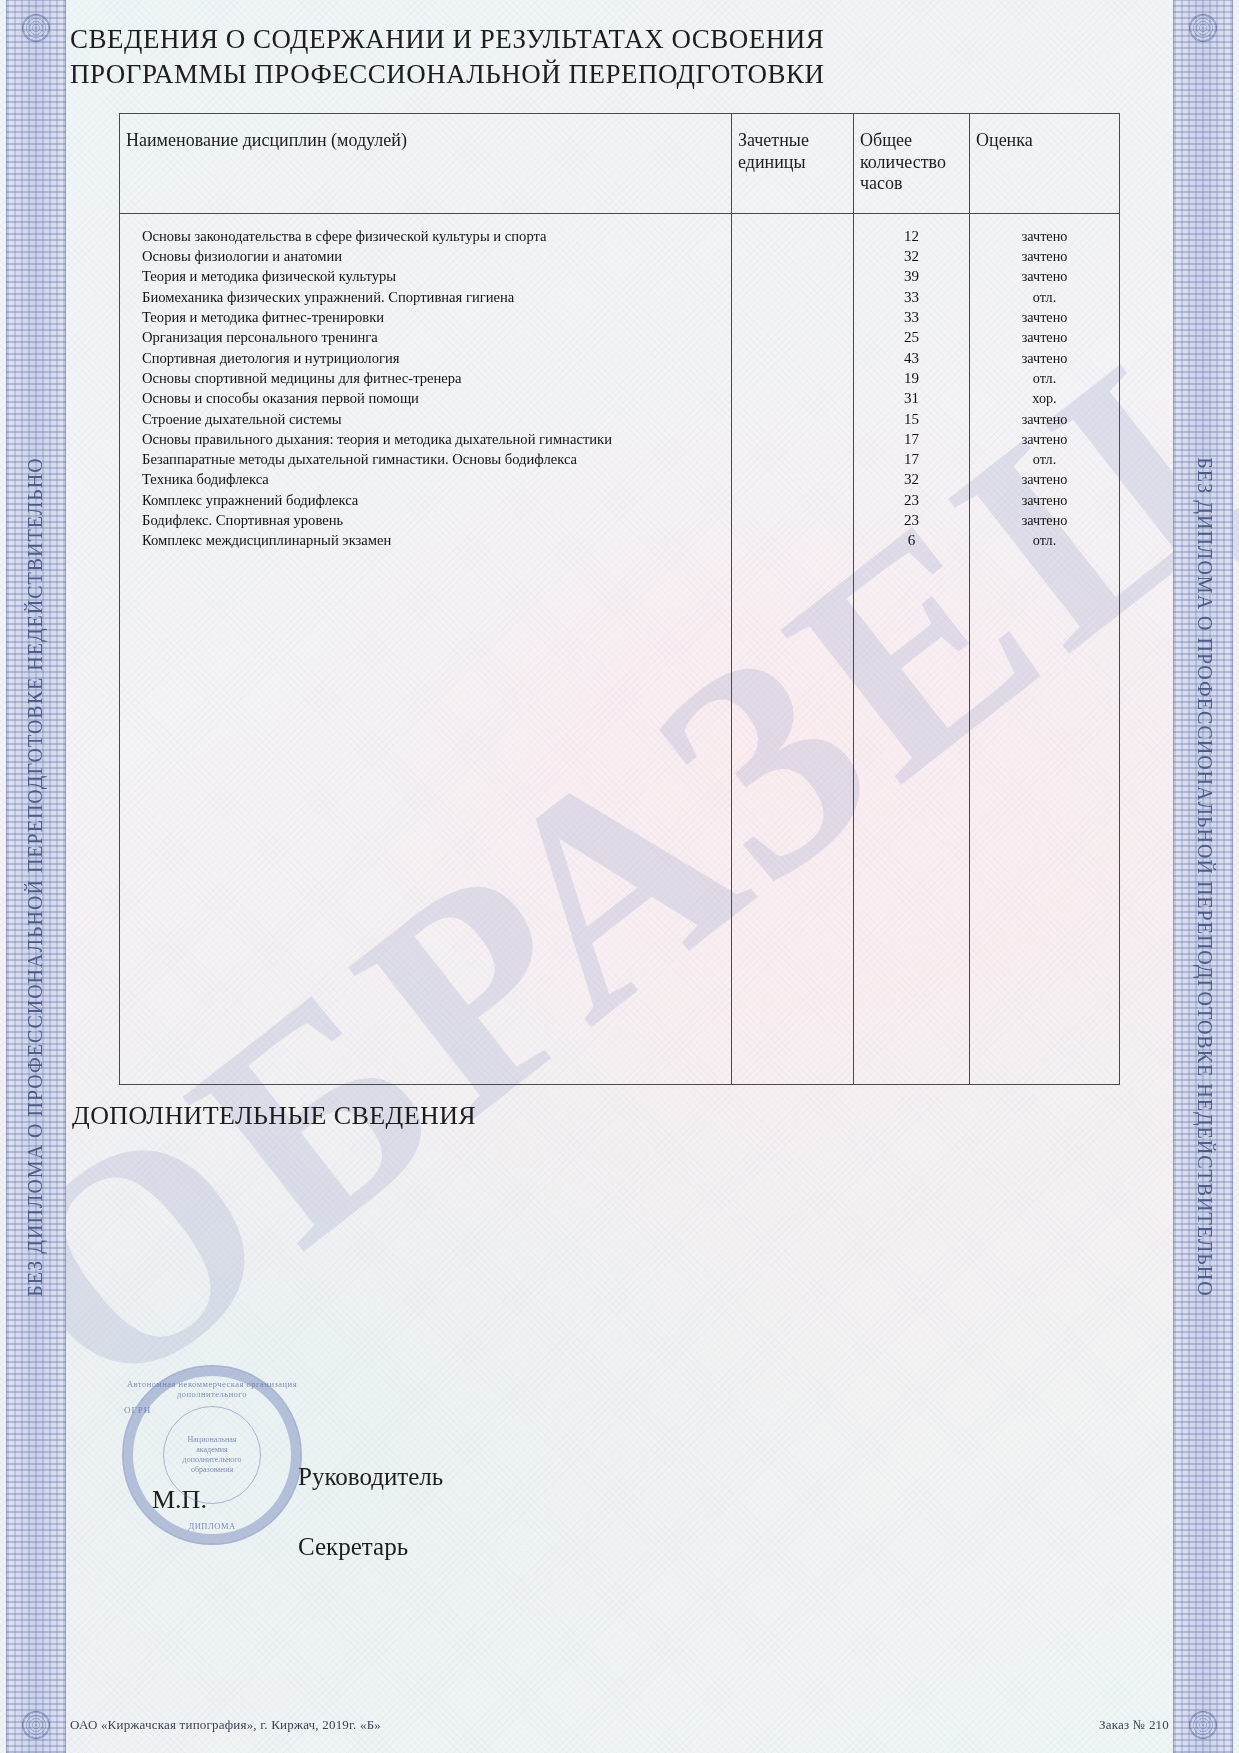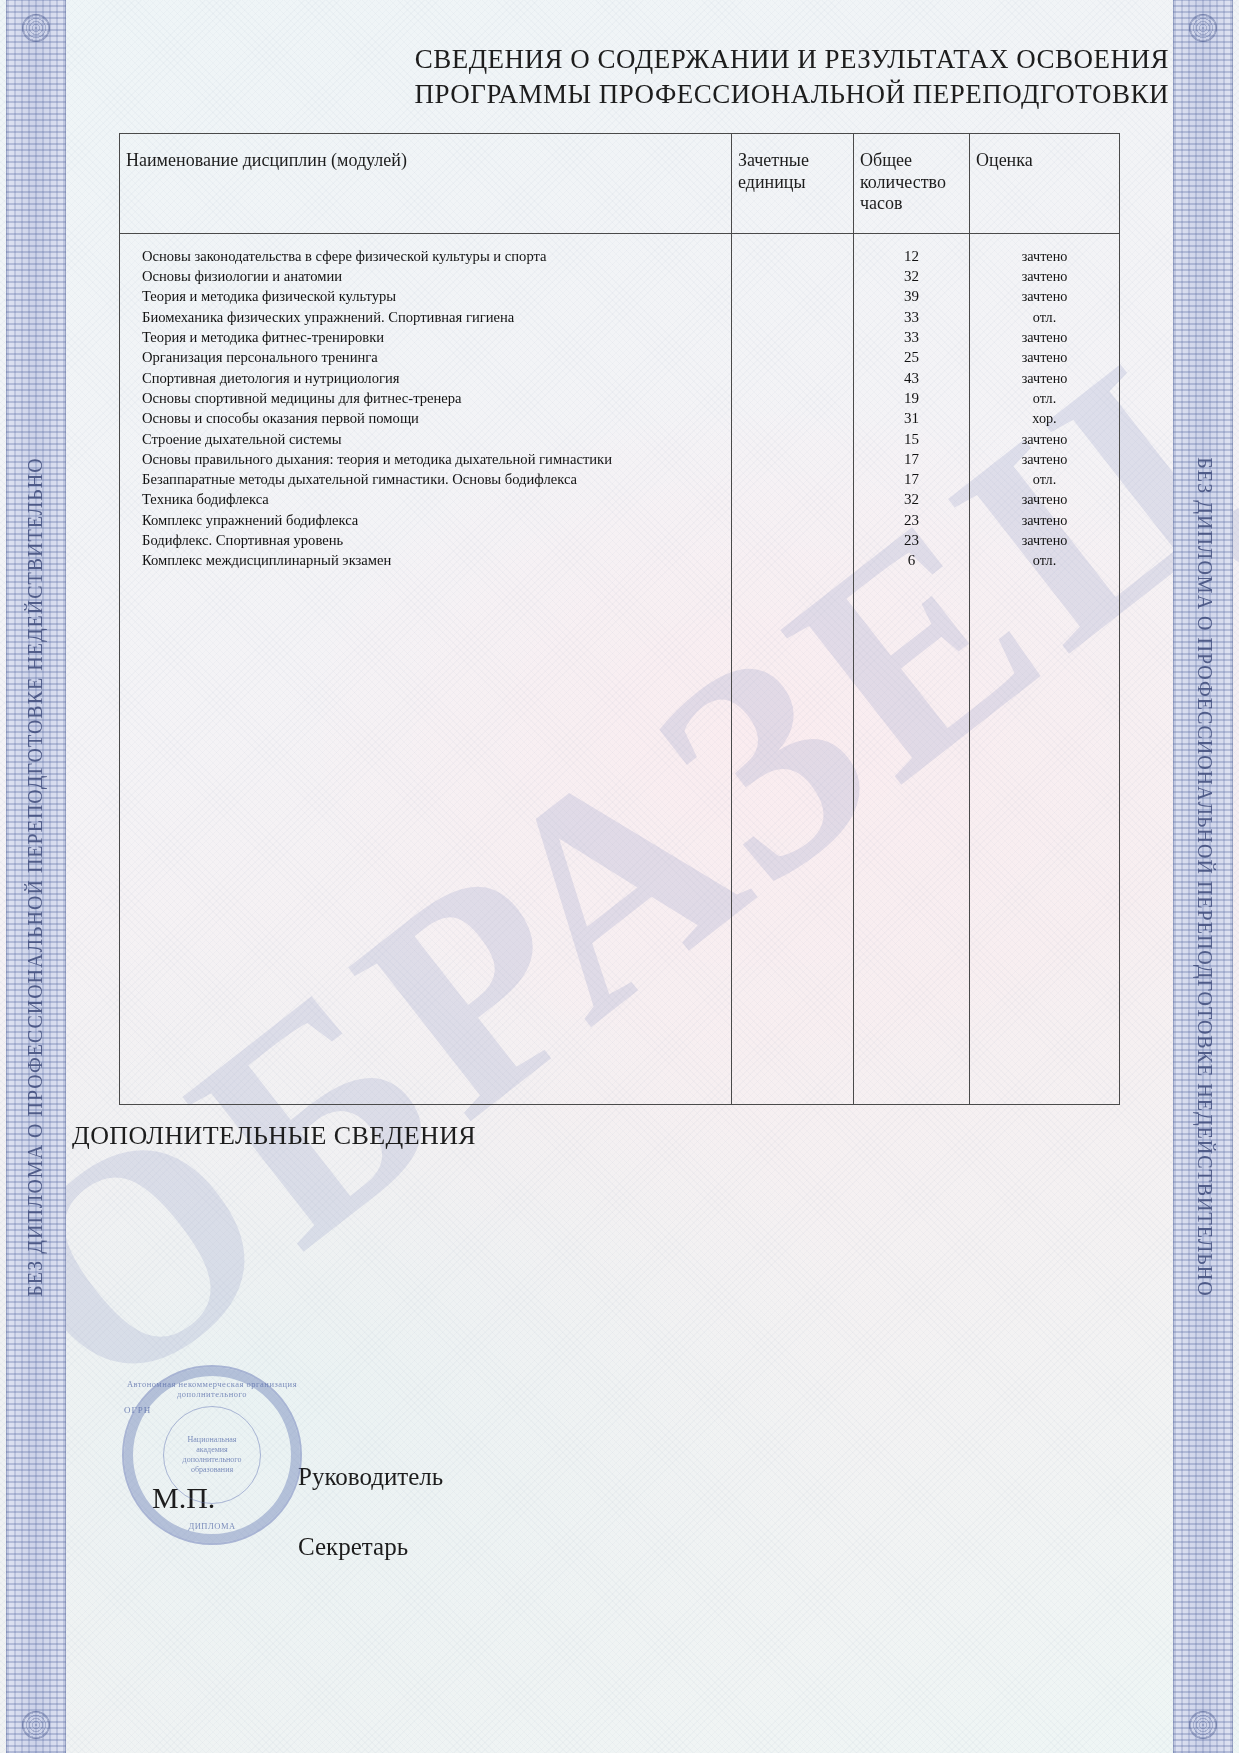--- a/index.html
+++ b/index.html
@@ -97,27 +97,26 @@
 
   
   .content {
     position: absolute;
     left: 70px;
     right: 70px;
     top: 0;
     bottom: 0;
   }
   .doc-title {
-    text-align: right;
+    text-align: left;
     font-size: 27px;
     letter-spacing: 0.5px;
     color: #1d1d1d;
     line-height: 1.28;
     padding-top: 22px;
-    margin-top: 20px;
   }
   .doc-title .l2 { display: block; }
 
   table.marks {
     width: 1000px;
     margin: 22px auto 0 auto;
     border-collapse: collapse;
     table-layout: fixed;
   }
   table.marks th, table.marks td {
@@ -170,21 +169,21 @@
   .sign-row {
     font-size: 25px;
     color: #1d1d1d;
     margin-left: 228px;
     margin-bottom: 42px;
   }
   .mp {
     position: absolute;
     left: 82px;
     bottom: 88px;
-    font-size: 30px;
+    font-size: 26px;
     color: #1d1d1d;
   }
 
   .stamp {
     position: absolute;
     left: 52px;
     bottom: 58px;
     width: 176px;
     height: 176px;
     border-radius: 50%;
@@ -395,14 +394,18 @@
           <div>Национальная</div>
           <div>академия</div>
           <div>дополнительного</div>
           <div>образования</div>
         </div>
         <div class="stamp-bottom-text">ДИПЛОМА</div>
       </div>
     </div>
   </div>
 
+  <div class="footer">
+    <div>ОАО «Киржачская типография», г. Киржач, 2019г. «Б»</div>
+    <div>Заказ № 210</div>
+  </div>
 
 </div>
 
 </body></html>

